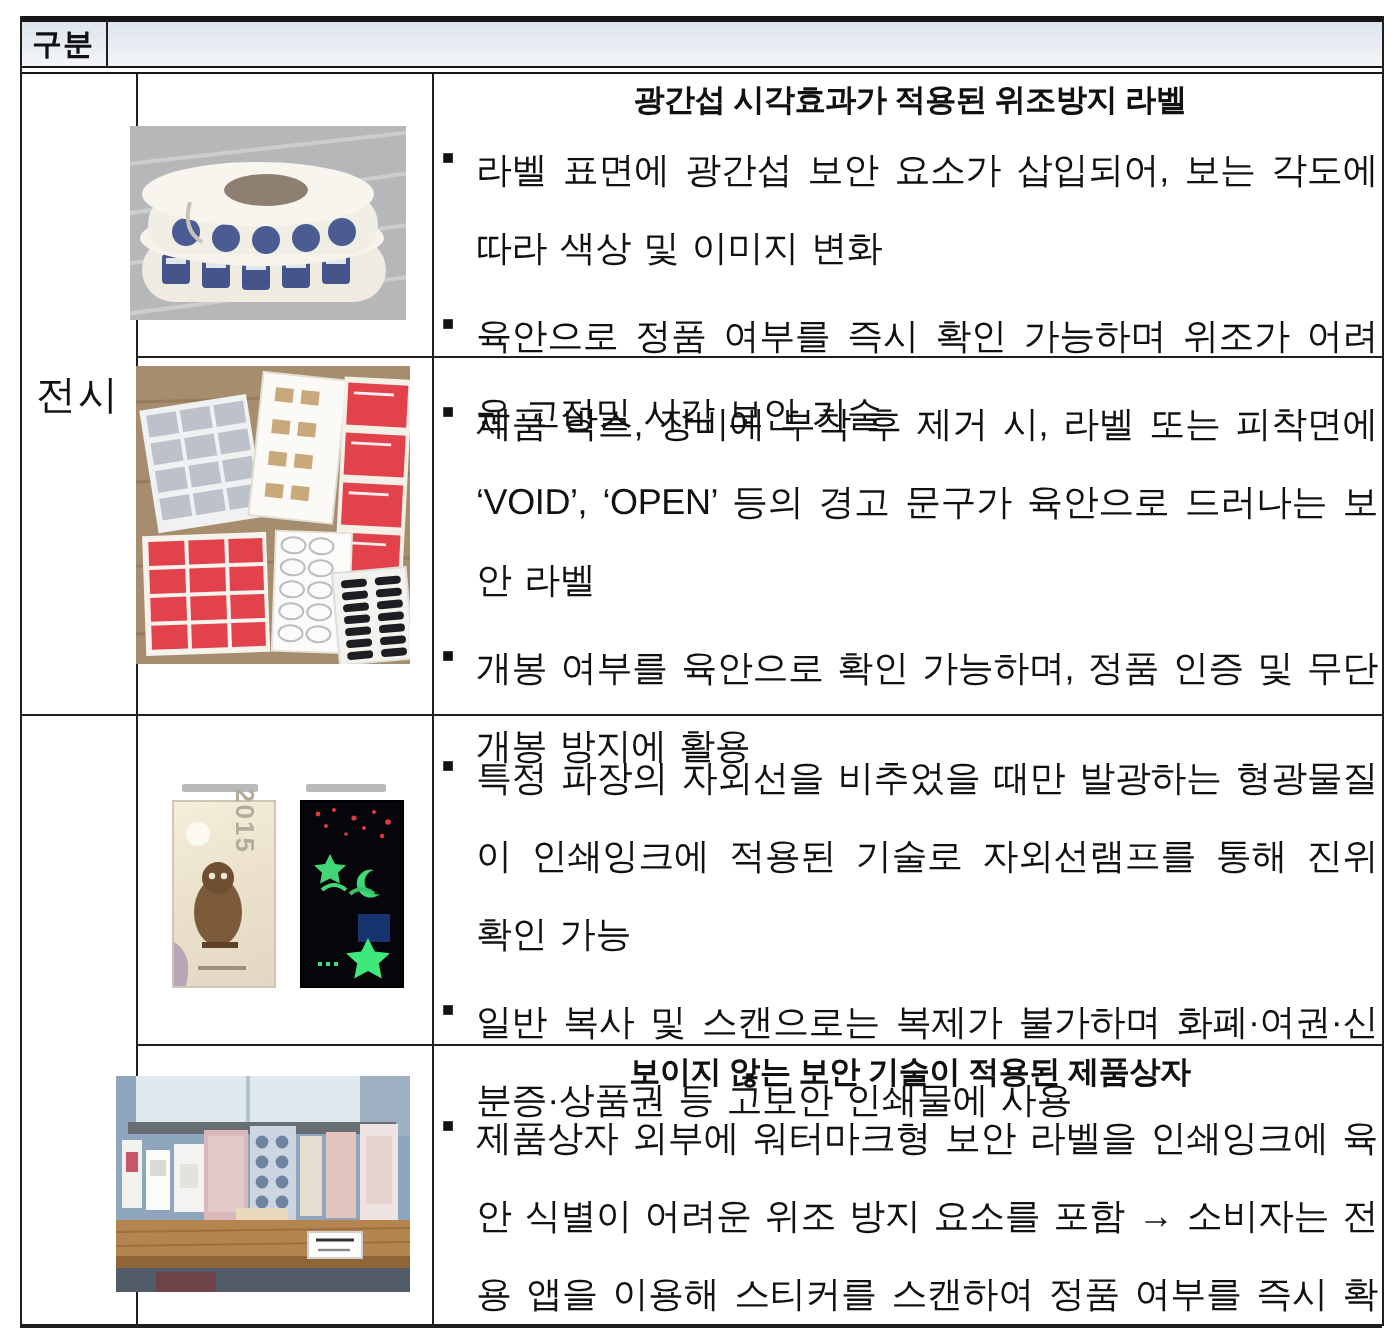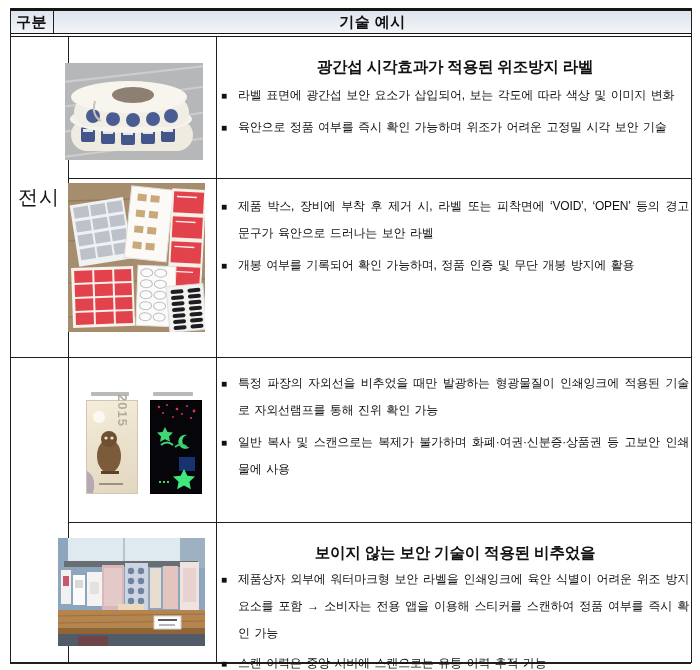--- a/index.html
+++ b/index.html
@@ -15,24 +15,24 @@
   .header-bg{position:absolute;left:10px;top:10.5px;width:682px;height:22.5px;
     background:linear-gradient(#dde4ed,#f3f5f8);z-index:0;}
   .hdr-cell{position:absolute;top:11px;height:22px;display:flex;align-items:center;justify-content:center;
     font-weight:bold;font-size:15px;letter-spacing:.5px;z-index:2;}
   .hdr-cat{left:10px;width:43px;}
   .hdr-ex{left:53px;width:639px;}
   .row-label{position:absolute;left:10px;top:37px;width:58px;height:320px;display:flex;
     align-items:center;justify-content:center;font-size:20px;letter-spacing:1px;z-index:2;}
   
   .sec{position:absolute;left:221px;width:468px;z-index:2;}
-  .sec-title{font-weight:bold;font-size:15.5px;text-align:center;letter-spacing:-0.2px;line-height:21px;margin-top:16px;}
+  .sec-title{font-weight:bold;font-size:15.5px;text-align:center;letter-spacing:-0.2px;line-height:21px;}
   .bullet{display:flex;margin-top:5px;}
   .bmark{width:17px;font-size:10px;line-height:27px;flex:0 0 17px;}
-  .btext{flex:1;font-size:12px;line-height:27px;text-align:justify;letter-spacing:-0.2px;word-spacing:1.5px;}
+  .btext{flex:1;font-size:18px;line-height:39px;text-align:justify;letter-spacing:-0.2px;word-spacing:1.5px;}
   .s1{top:40px;height:138px;}
   .s2{top:188px;height:169px;}
   .s3{top:365px;height:157px;}
   .s4{top:526px;height:137px;}
   .s2 .sec-title{margin-top:2px;margin-bottom:6px;}
   .s1 .sec-title{margin-bottom:2px;}
   .s3 .sec-title{margin-bottom:4px;}
   .s4 .sec-title{margin-bottom:0;}
   .s4 .bullet{margin-top:3px;}
   
@@ -58,21 +58,20 @@
 </head>
 <body>
 
 <div class="page">
 
   <div class="header-bg"></div>
   <div class="top-border"></div>
   <div class="dbl-line"></div>
 
   <div class="hdr-cell hdr-cat">구분</div>
-  <div class="hdr-cell hdr-ex">기술 예시</div>
   <div class="line-v" style="left:53px;top:10px;height:23px;"></div>
 
   <div class="line-v" style="left:10px;top:8px;height:655px;"></div>
   <div class="line-v" style="left:691px;top:8px;height:655px;"></div>
   <div class="line-v" style="left:68px;top:37px;height:626px;"></div>
   <div class="line-v" style="left:216px;top:37px;height:626px;"></div>
   <div class="line-h" style="left:68px;top:178px;width:623px;"></div>
   <div class="line-h" style="left:10px;top:357px;width:681px;"></div>
   <div class="line-h" style="left:68px;top:522px;width:623px;"></div>
   <div class="line-h" style="left:10px;top:662px;width:681px;height:1.6px;"></div>
@@ -343,37 +342,37 @@
     </div>
   </div>
 
   <div class="sec s2">
     <div class="bullet">
       <span class="bmark">■</span>
       <span class="btext">제품 박스, 장비에 부착 후 제거 시, 라벨 또는 피착면에 ‘VOID’, ‘OPEN’ 등의 경고 문구가 육안으로 드러나는 보안 라벨</span>
     </div>
     <div class="bullet">
       <span class="bmark">■</span>
-      <span class="btext">개봉 여부를 기록되어 확인 가능하며, 정품 인증 및 무단 개봉 방지에 활용</span>
+      <span class="btext">개봉 여부를 육안으로 확인 가능하며, 정품 인증 및 무단 개봉 방지에 활용</span>
     </div>
   </div>
 
   <div class="sec s3">
     <div class="bullet">
       <span class="bmark">■</span>
       <span class="btext">특정 파장의 자외선을 비추었을 때만 발광하는 형광물질이 인쇄잉크에 적용된 기술로 자외선램프를 통해 진위 확인 가능</span>
     </div>
     <div class="bullet">
       <span class="bmark">■</span>
       <span class="btext">일반 복사 및 스캔으로는 복제가 불가하며 화폐·여권·신분증·상품권 등 고보안 인쇄물에 사용</span>
     </div>
   </div>
 
   <div class="sec s4">
-    <div class="sec-title">보이지 않는 보안 기술이 적용된 비추었을</div>
+    <div class="sec-title">보이지 않는 보안 기술이 적용된 제품상자</div>
     <div class="bullet">
       <span class="bmark">■</span>
       <span class="btext">제품상자 외부에 워터마크형 보안 라벨을 인쇄잉크에 육안 식별이 어려운 위조 방지 요소를 포함 → 소비자는 전용 앱을 이용해 스티커를 스캔하여 정품 여부를 즉시 확인 가능</span>
     </div>
     <div class="bullet">
       <span class="bmark">■</span>
       <span class="btext">스캔 이력은 중앙 서버에 스캔으로는 유통 이력 추적 가능</span>
     </div>
   </div>
 

